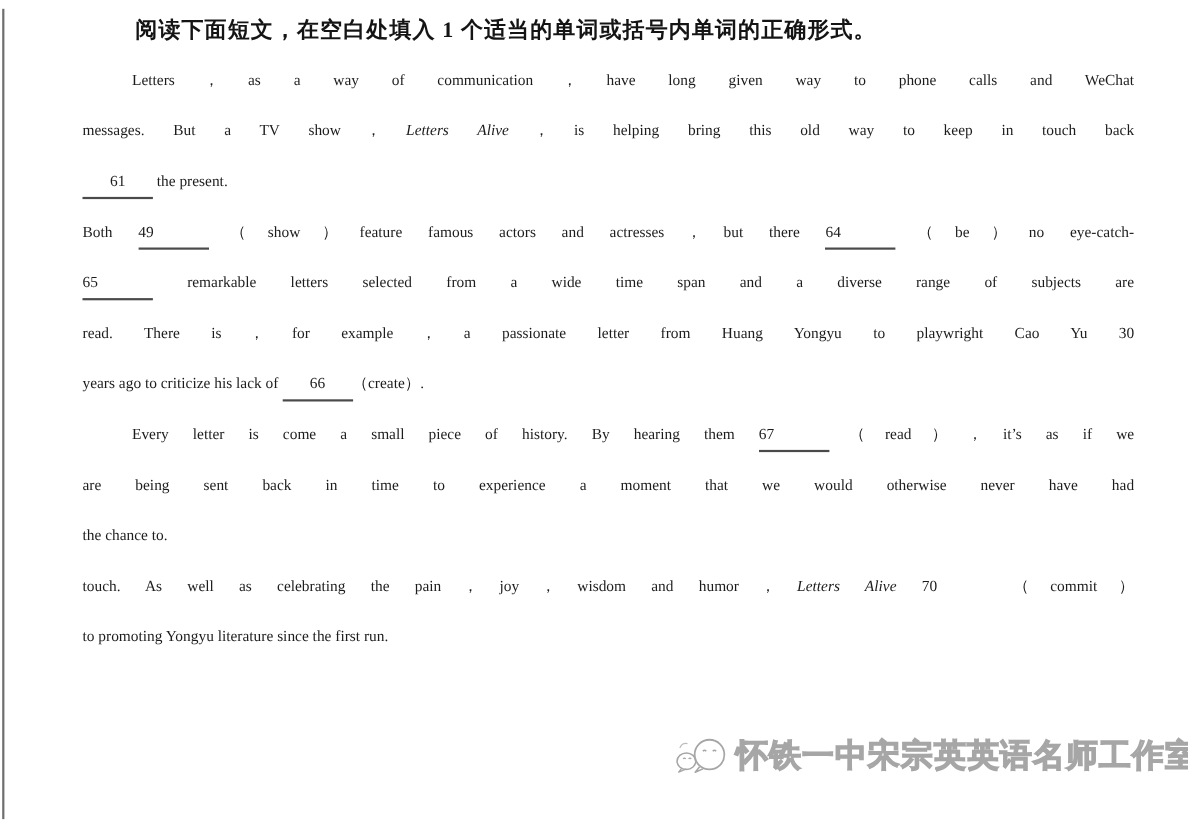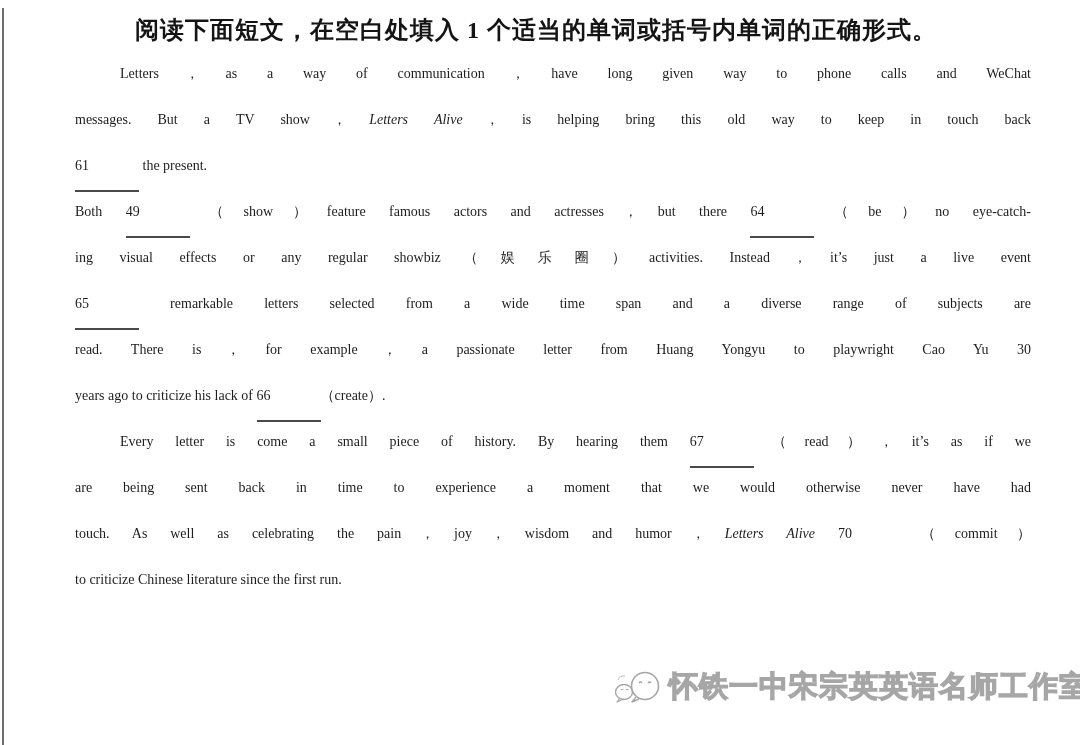--- a/index.html
+++ b/index.html
@@ -19,23 +19,23 @@
   .edge-line {
     position: absolute;
     left: 2px;
     top: 8px;
     width: 2px;
     height: 737px;
     background: #6e6e6e;
   }
   .instruction {
     position: absolute;
-    left: 135px;
+    left: 123px;
     top: 14px;
-    font-size: 24px;
+    font-size: 20px;
     font-weight: bold;
     letter-spacing: 1px;
     color: #141414;
     font-family: "Liberation Serif", serif;
     white-space: nowrap;
   }
   .passage {
     position: absolute;
     left: 75px;
     top: 51px;
@@ -52,24 +52,25 @@
   }
   .line.indent {
     text-indent: 45px;
   }
   .italic {
     font-style: italic;
   }
   .blank {
     display: inline-block;
     min-width: 64px;
+    text-align: center;
     text-indent: 0;
     line-height: normal;
     border-bottom: 2px solid #4a4a4a;
-    padding-bottom: 16px;
+    padding-bottom: 5px;
   }
   .blank.no-line {
     border-bottom: none;
   }
   .watermark {
     position: absolute;
     left: 612px;
     top: 666px;
     display: flex;
     align-items: center;
@@ -99,28 +100,28 @@
 
   <div class="edge-line"></div>
 
   <div class="instruction">阅读下面短文，在空白处填入 1 个适当的单词或括号内单词的正确形式。</div>
 
   <div class="passage">
       <div class="line justify indent"><span>Letters，as a way of communication，have long given way to phone calls and WeChat</span></div>
       <div class="line justify"><span>messages. But a TV show，</span><span class="italic">Letters Alive</span><span>，is helping bring this old way to keep in touch back</span></div>
       <div class="line"><span class="blank">61</span><span> the present.</span></div>
       <div class="line justify"><span>Both </span><span class="blank">49</span><span>（show）feature famous actors and actresses，but there </span><span class="blank">64</span><span>（be）no eye-catch-</span></div>
-      <div class="line justify"><span>ing visual effects or any regular showbiz（娱乐圈）activities. Instead，it’s just a live event</span></div>
       <div class="line justify"><span class="blank">65</span><span> remarkable letters selected from a wide time span and a diverse range of subjects are</span></div>
       <div class="line justify"><span>read. There is，for example，a passionate letter from Huang Yongyu to playwright Cao Yu 30</span></div>
       <div class="line"><span>years ago to criticize his lack of </span><span class="blank">66</span><span>（create）.</span></div>
       <div class="line justify indent"><span>Every letter is come a small piece of history. By hearing them </span><span class="blank">67</span><span>（read），it’s as if we</span></div>
       <div class="line justify"><span>are being sent back in time to experience a moment that we would otherwise never have had</span></div>
+      <div class="line"><span>the chance to.</span></div>
       <div class="line justify"><span>touch. As well as celebrating the pain，joy，wisdom and humor，</span><span class="italic">Letters Alive</span><span> </span><span class="blank no-line">70</span><span>（commit）</span></div>
-      <div class="line"><span>to criticize Chinese literature since the first run.</span></div>
+      <div class="line"><span>to promoting Yongyu literature since the first run.</span></div>
     </div>
 
   <div class="watermark">
     <span class="wm-logo">
       <svg width="52" height="42" viewBox="0 0 52 42" fill="none" xmlns="http://www.w3.org/2000/svg">
         <circle cx="33" cy="20" r="13.5" stroke="#a6a6a6" stroke-width="1.6" fill="none"></circle>
         <path d="M24 31 L20 36 L27 33" stroke="#a6a6a6" stroke-width="1.4" fill="none" stroke-linejoin="round"></path>
         <ellipse cx="12" cy="26" rx="8.5" ry="7.5" stroke="#a6a6a6" stroke-width="1.4" fill="none"></ellipse>
         <path d="M8 32 L5 36 L12 33" stroke="#a6a6a6" stroke-width="1.2" fill="none" stroke-linejoin="round"></path>
         <path d="M27 17 q1.5 -2 3 0" stroke="#a6a6a6" stroke-width="1.4" fill="none"></path>

